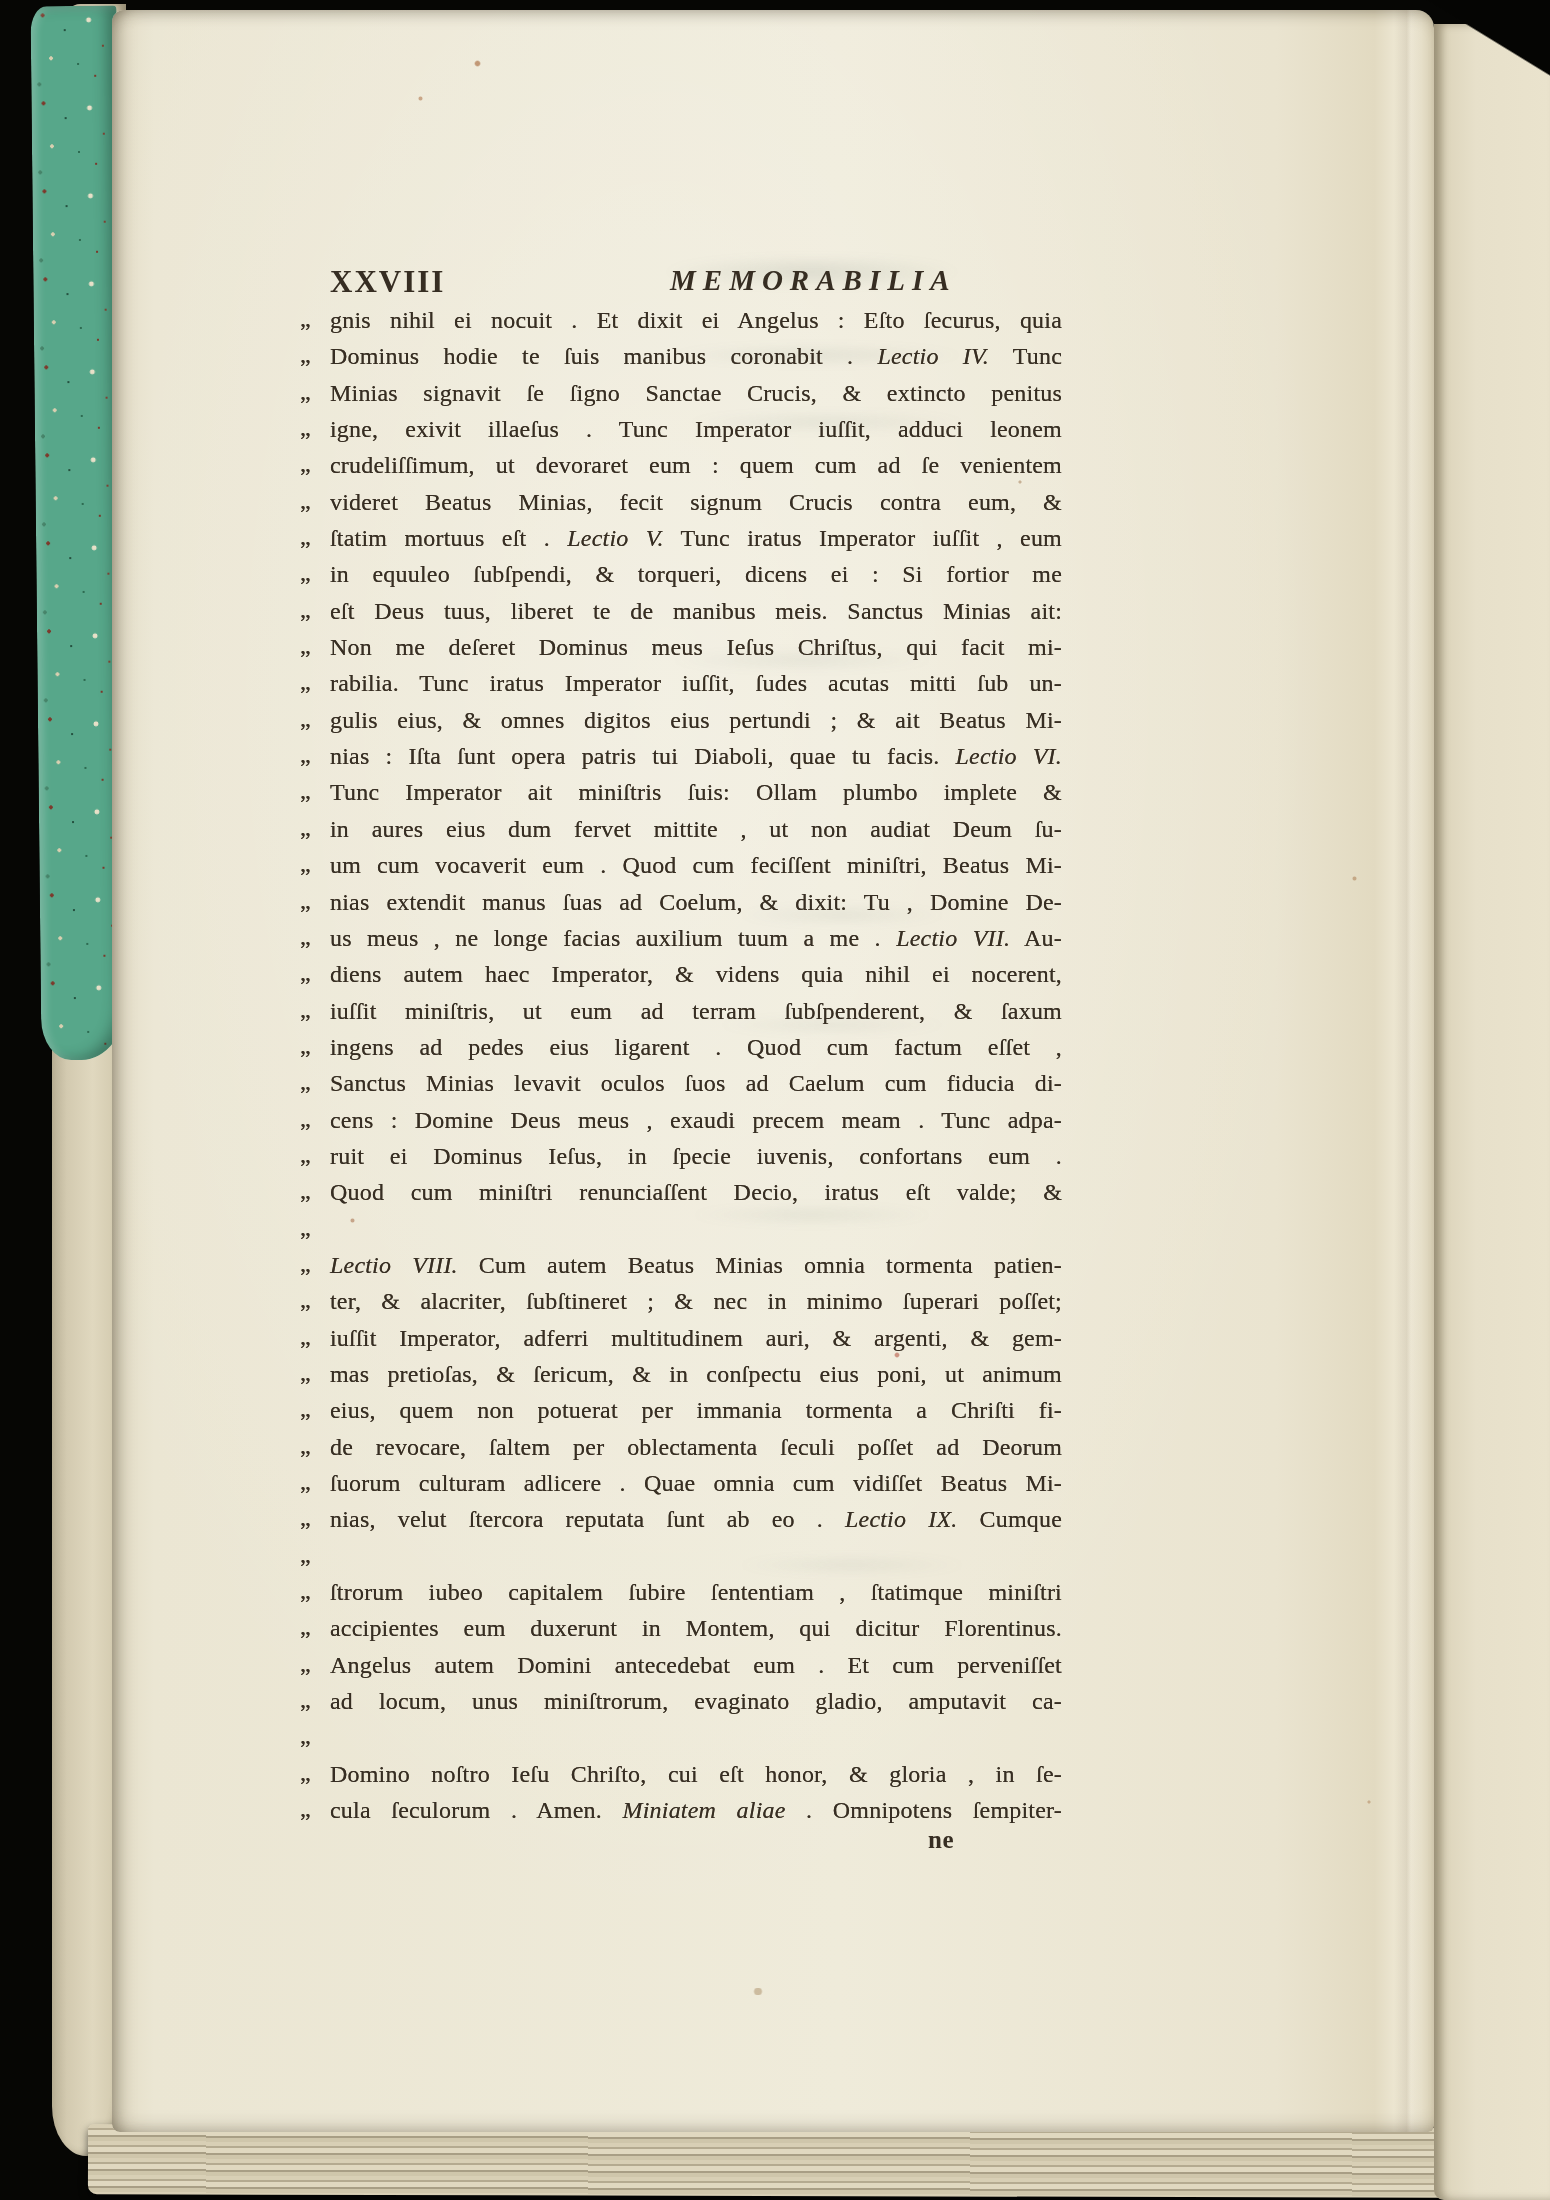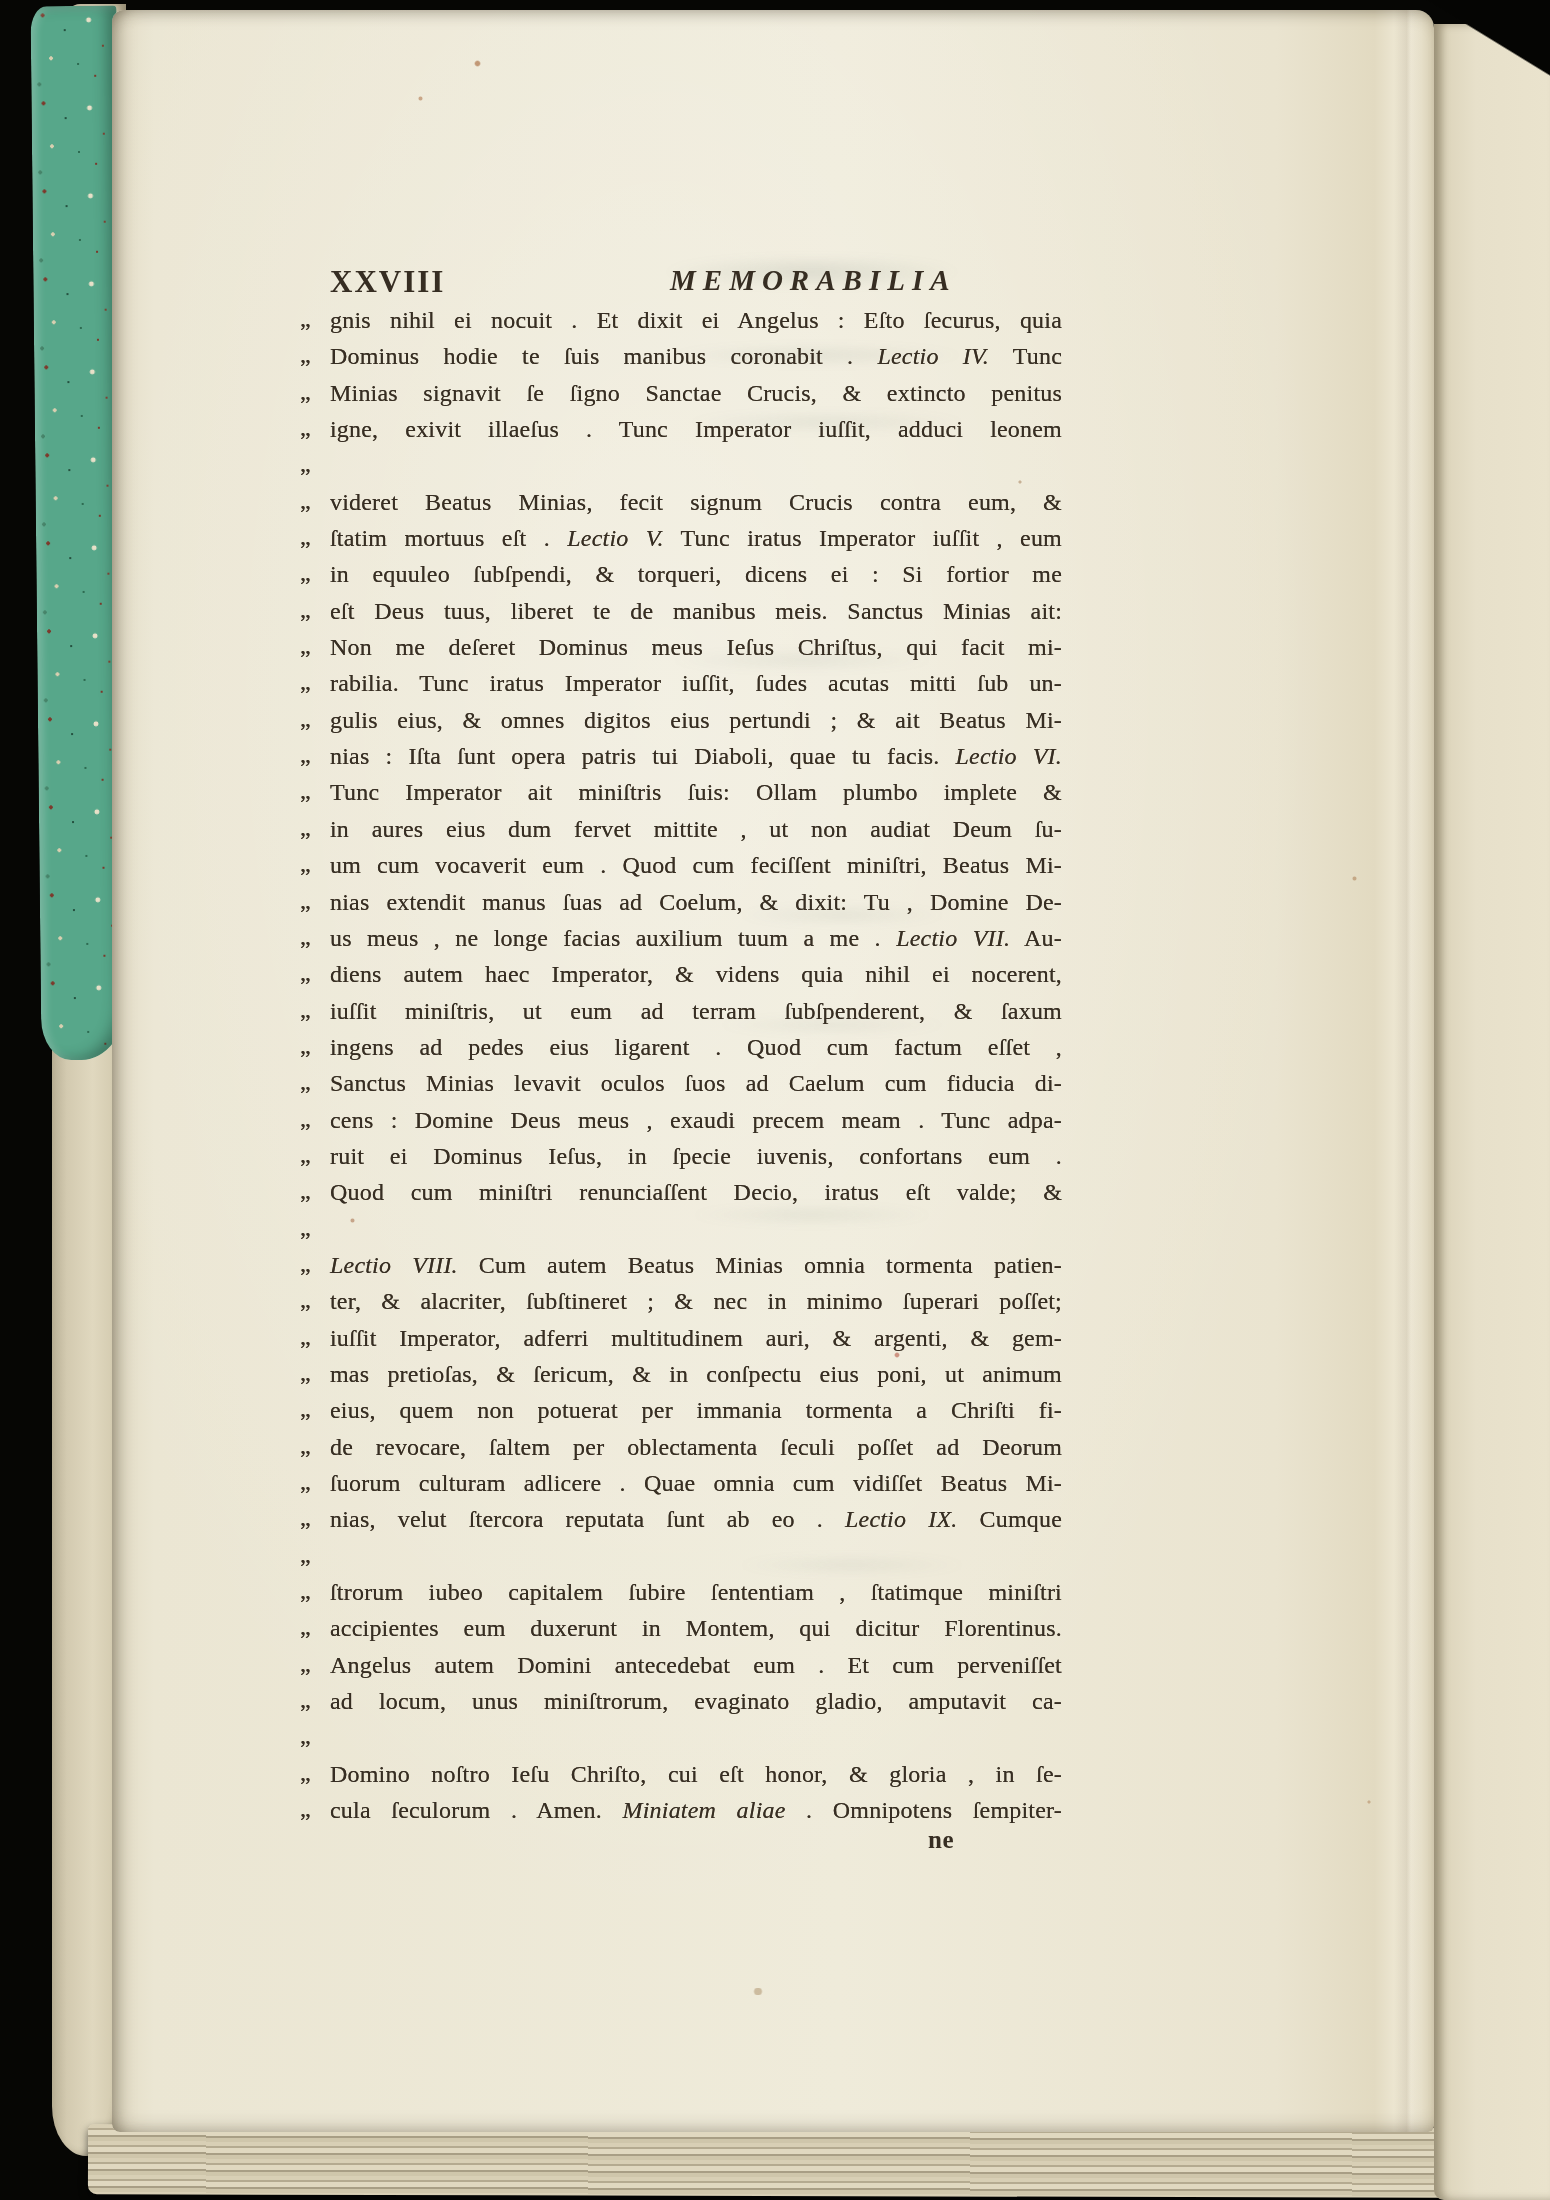--- a/index.html
+++ b/index.html
@@ -150,21 +150,21 @@
     <div class="page-header">
       <span class="page-num">XXVIII</span>
       <span class="running-title">MEMORABILIA</span>
     </div>
 
     <div class="text-block">
         <div class="line"><span class="q">„</span><span>gnis nihil ei nocuit . Et dixit ei Angelus : Eſto ſecurus, quia</span></div>
         <div class="line"><span class="q">„</span><span>Dominus hodie te ſuis manibus coronabit . </span><span class="it">Lectio IV.</span><span> Tunc</span></div>
         <div class="line"><span class="q">„</span><span>Minias signavit ſe ſigno Sanctae Crucis, &amp; extincto penitus</span></div>
         <div class="line"><span class="q">„</span><span>igne, exivit illaeſus . Tunc Imperator iuſſit, adduci leonem</span></div>
-        <div class="line"><span class="q">„</span></div>
+        <div class="line"><span class="q">„</span><span>crudeliſſimum, ut devoraret eum : quem cum ad ſe venientem</span></div>
         <div class="line"><span class="q">„</span><span>videret Beatus Minias, fecit signum Crucis contra eum, &amp;</span></div>
         <div class="line"><span class="q">„</span><span>ſtatim mortuus eſt . </span><span class="it">Lectio V.</span><span> Tunc iratus Imperator iuſſit , eum</span></div>
         <div class="line"><span class="q">„</span><span>in equuleo ſubſpendi, &amp; torqueri, dicens ei : Si fortior me</span></div>
         <div class="line"><span class="q">„</span><span>eſt Deus tuus, liberet te de manibus meis. Sanctus Minias ait:</span></div>
         <div class="line"><span class="q">„</span><span>Non me deſeret Dominus meus Ieſus Chriſtus, qui facit mi-</span></div>
         <div class="line"><span class="q">„</span><span>rabilia. Tunc iratus Imperator iuſſit, ſudes acutas mitti ſub un-</span></div>
         <div class="line"><span class="q">„</span><span>gulis eius, &amp; omnes digitos eius pertundi ; &amp; ait Beatus Mi-</span></div>
         <div class="line"><span class="q">„</span><span>nias : Iſta ſunt opera patris tui Diaboli, quae tu facis. </span><span class="it">Lectio VI.</span></div>
         <div class="line"><span class="q">„</span><span>Tunc Imperator ait miniſtris ſuis: Ollam plumbo implete &amp;</span></div>
         <div class="line"><span class="q">„</span><span>in aures eius dum fervet mittite , ut non audiat Deum ſu-</span></div>

